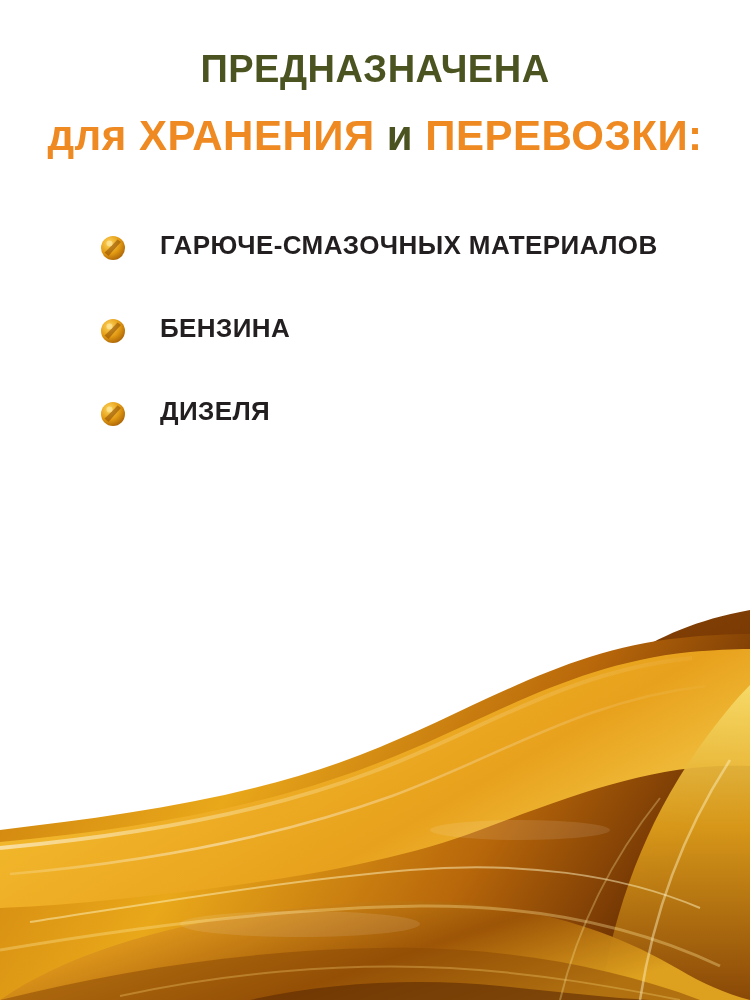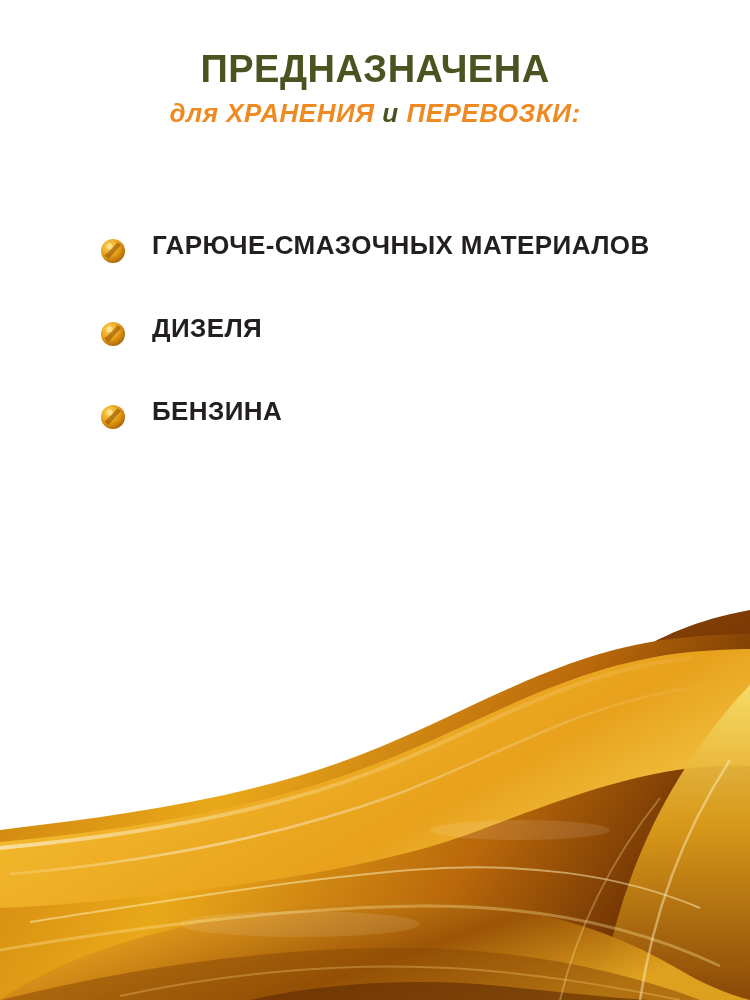--- a/index.html
+++ b/index.html
@@ -42,28 +42,27 @@
   }
   .title-line1 {
     font-size: 38px;
     font-weight: bold;
     letter-spacing: 0.5px;
     color: #4b5320;
     line-height: 1.15;
     text-transform: uppercase;
   }
   .title-line2 {
-    margin-top: 7px;
-    font-size: 26px;
+    margin-top: 20px;
+    font-size: 42px;
     font-weight: bold;
     letter-spacing: 0.5px;
     line-height: 1.15;
     color: #4b5320;
     text-transform: uppercase;
-    font-style: italic;
   }
   .title-line2 .accent {
     color: #ef8a22;
   }
   .title-line2 .conj {
     color: #4b5320;
     text-transform: lowercase;
   }
   .title-line2 .pre {
     color: #ef8a22;
@@ -73,22 +72,23 @@
   
   .bullet-list {
     position: absolute;
     top: 228px;
     left: 100px;
     width: 620px;
     z-index: 2;
   }
   .bullet-row {
     display: flex;
-    align-items: flex-end;
+    align-items: center;
     margin-bottom: 47px;
+    gap: 8px;
   }
   .bullet-row:last-child { margin-bottom: 0; }
 
   .bullet-marker {
     flex: 0 0 auto;
     width: 26px;
     height: 26px;
     margin-top: 4px;
     margin-right: 26px;
     position: relative;
@@ -209,28 +209,28 @@
 
 
   <div class="bullet-row">
     <span class="bullet-marker">
       <svg width="26" height="26" viewBox="0 0 26 26">
         <circle cx="13" cy="13" r="12" fill="url(#bg1)"></circle>
         <path d="M4.5 17.5 C9 14 13 9 17.5 4.6 L21 7 C16.5 11.5 12.5 16.5 8.5 21 Z" fill="#8a4b04" opacity="0.55"></path>
         <circle cx="9.5" cy="8.5" r="3" fill="#fff0b8" opacity="0.55"></circle>
       </svg>
     </span>
-    <span class="bullet-text">ДИЗЕЛЯ</span>
+    <span class="bullet-text">БЕНЗИНА</span>
   </div>
 
   <div class="bullet-row">
     <span class="bullet-marker">
       <svg width="26" height="26" viewBox="0 0 26 26">
         <circle cx="13" cy="13" r="12" fill="url(#bg1)"></circle>
         <path d="M4.5 17.5 C9 14 13 9 17.5 4.6 L21 7 C16.5 11.5 12.5 16.5 8.5 21 Z" fill="#8a4b04" opacity="0.55"></path>
         <circle cx="9.5" cy="8.5" r="3" fill="#fff0b8" opacity="0.55"></circle>
       </svg>
     </span>
-    <span class="bullet-text">БЕНЗИНА</span>
+    <span class="bullet-text">ДИЗЕЛЯ</span>
   </div>
 
 
 </div>
 
 </body></html>

